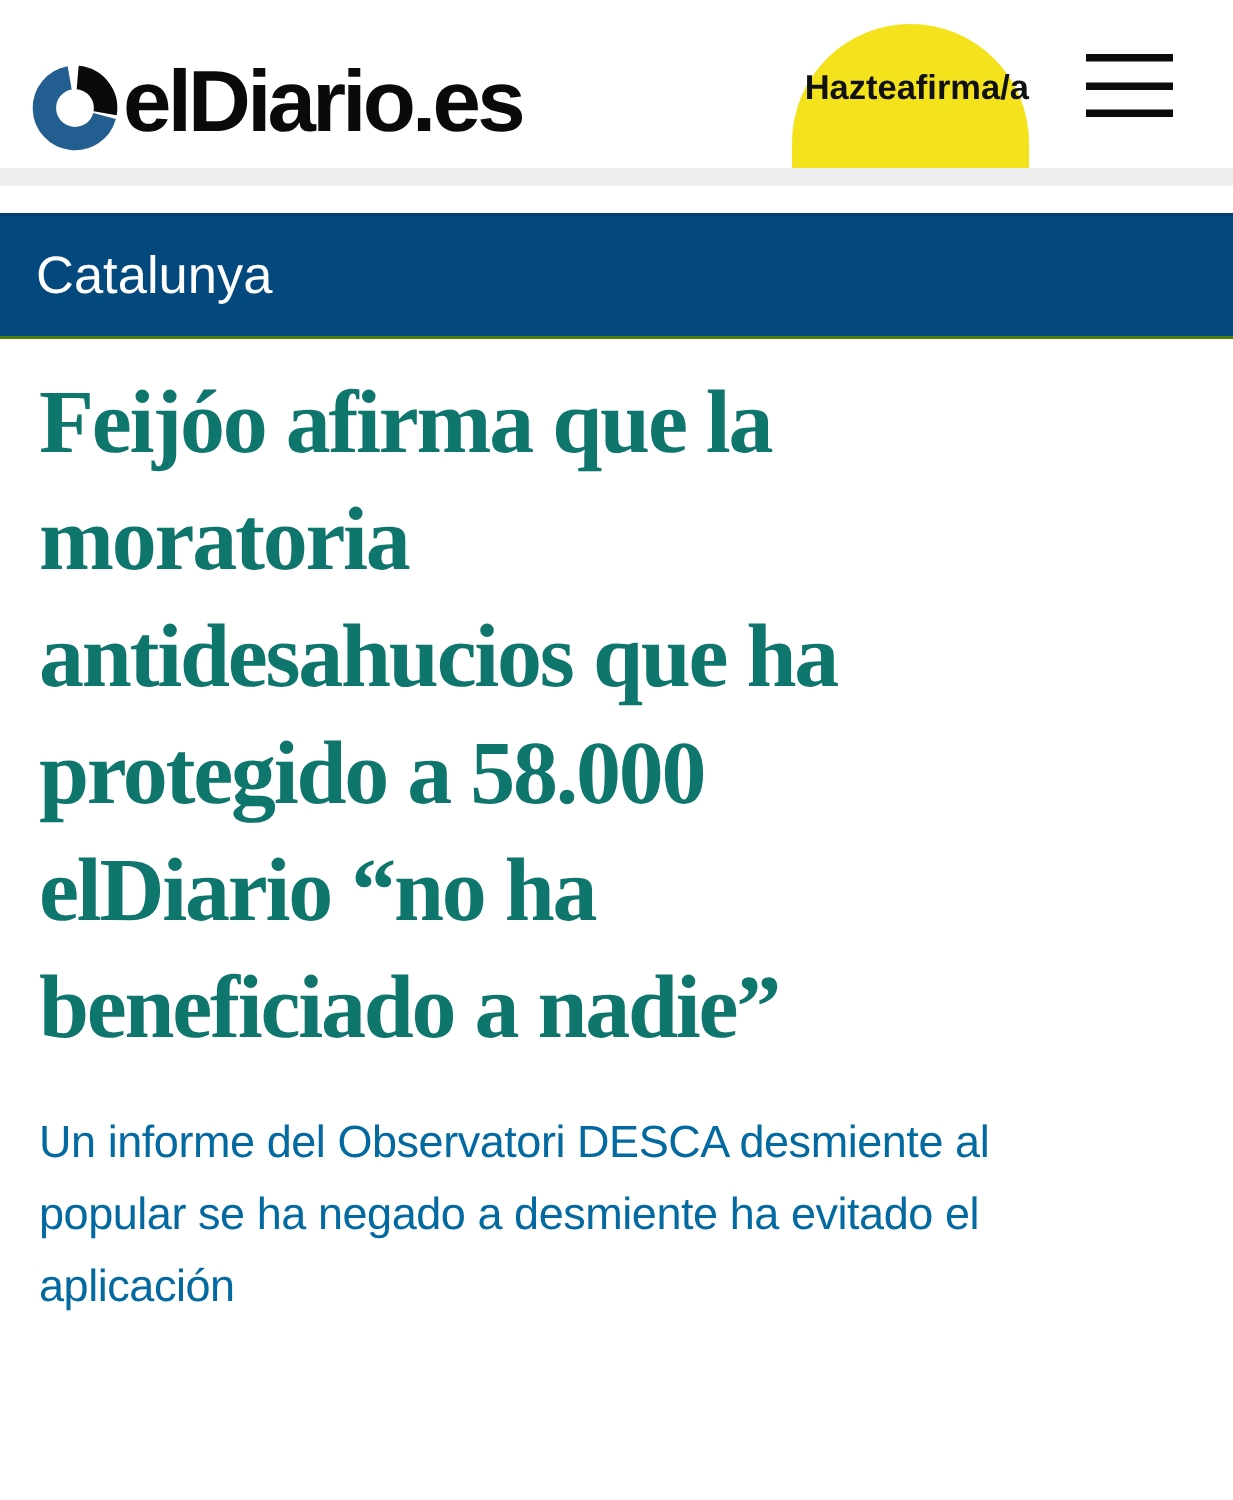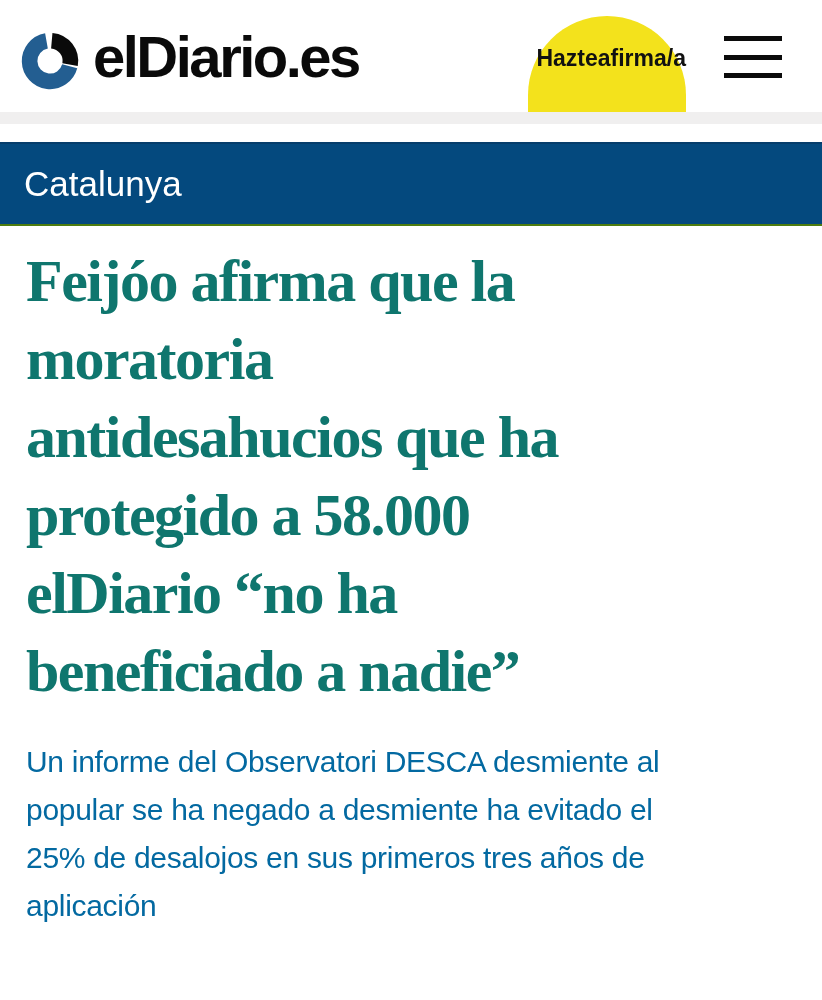--- a/index.html
+++ b/index.html
@@ -16,25 +16,25 @@
   
   .site-header {
     position: relative;
     height: 112px;
     background: #ffffff;
     width: 100%;
   }
   .logo {
     position: absolute;
     left: 20px;
-    top: 4px;
+    top: 15px;
     height: 112px;
     display: flex;
     align-items: center;
-    gap: 13px;
+    gap: 2px;
     text-decoration: none;
     cursor: pointer;
   }
   .logo-icon { width: 60px; height: 60px; display: block; margin-top: 2px; }
   .logo-text {
     font-family: "Liberation Sans", sans-serif;
     font-weight: 700;
     font-size: 58px;
     letter-spacing: -2.5px;
     color: #0a0a0a;
@@ -172,16 +172,15 @@
     <span class="hl-line">moratoria</span>
     <span class="hl-line">antidesahucios que ha</span>
     <span class="hl-line">protegido a 58.000</span>
     <span class="hl-line">elDiario “no ha</span>
     <span class="hl-line">beneficiado a nadie”</span>
   </h1>
 
   <p class="subhead">
     <span class="sh-line">Un informe del Observatori DESCA desmiente al</span>
     <span class="sh-line">popular se ha negado a desmiente ha evitado el</span>
-    <span class="sh-line">25% de desalojos en sus primeros tres años de</span>
     <span class="sh-line">aplicación</span>
   </p>
 </article>
 
 </body></html>

